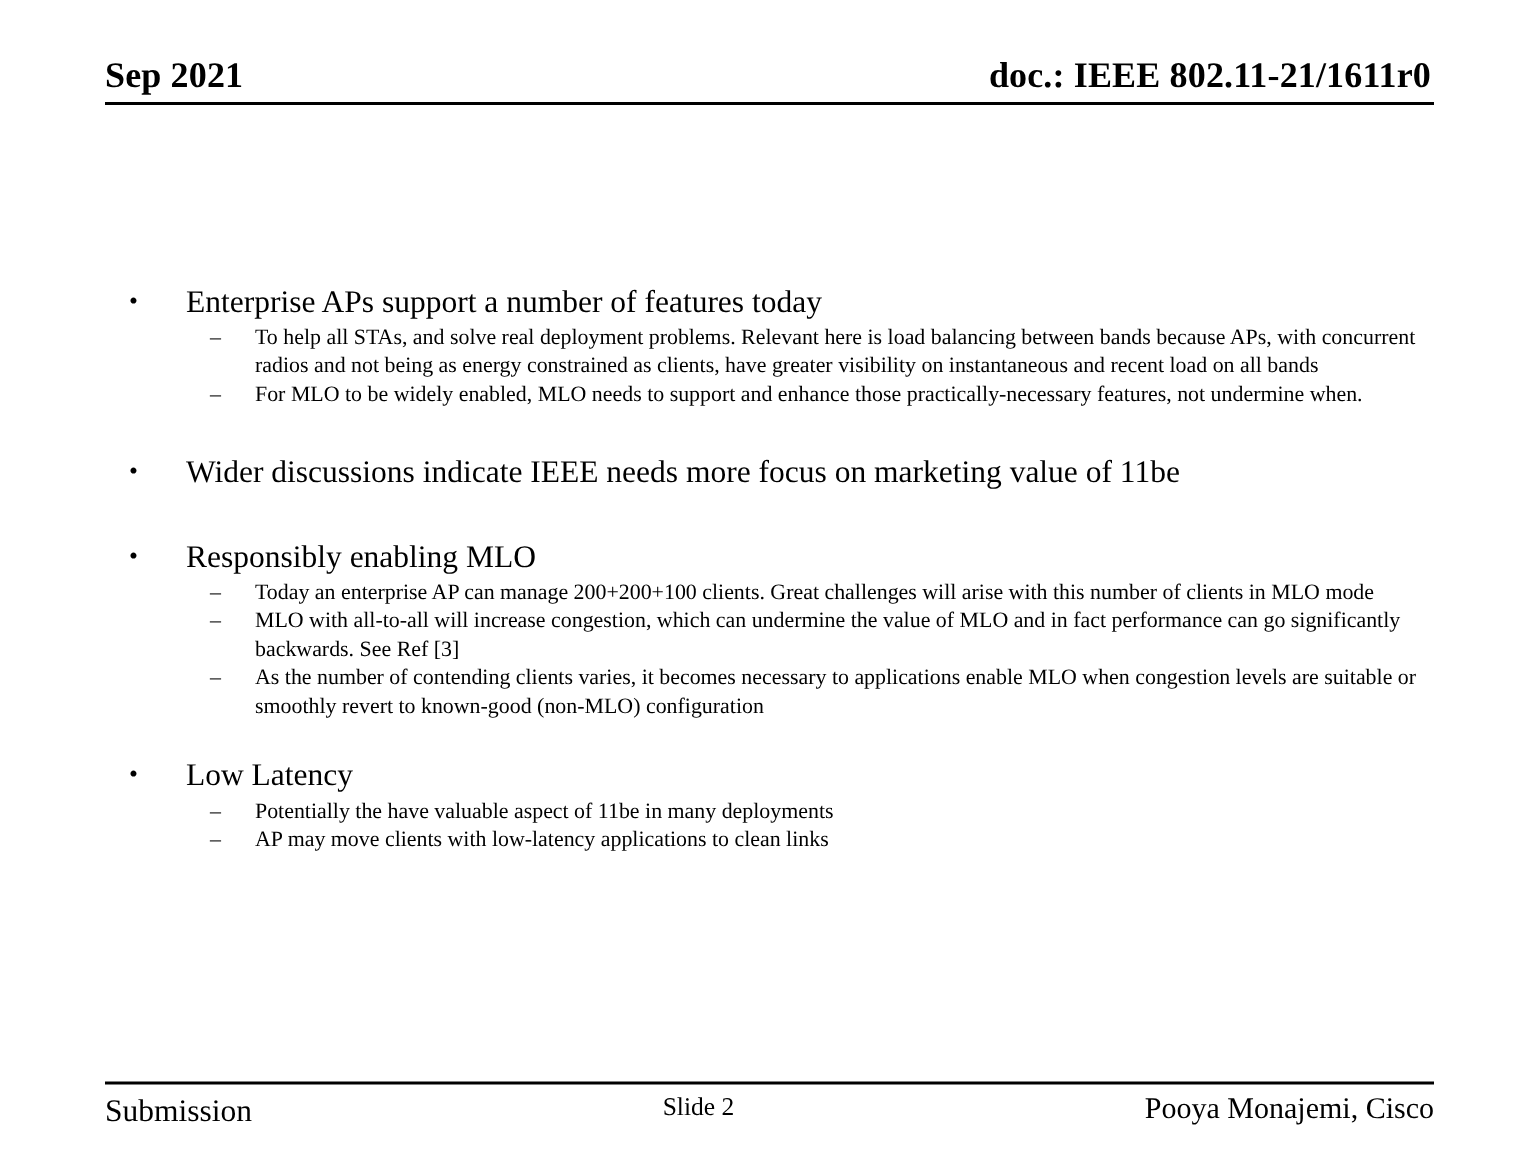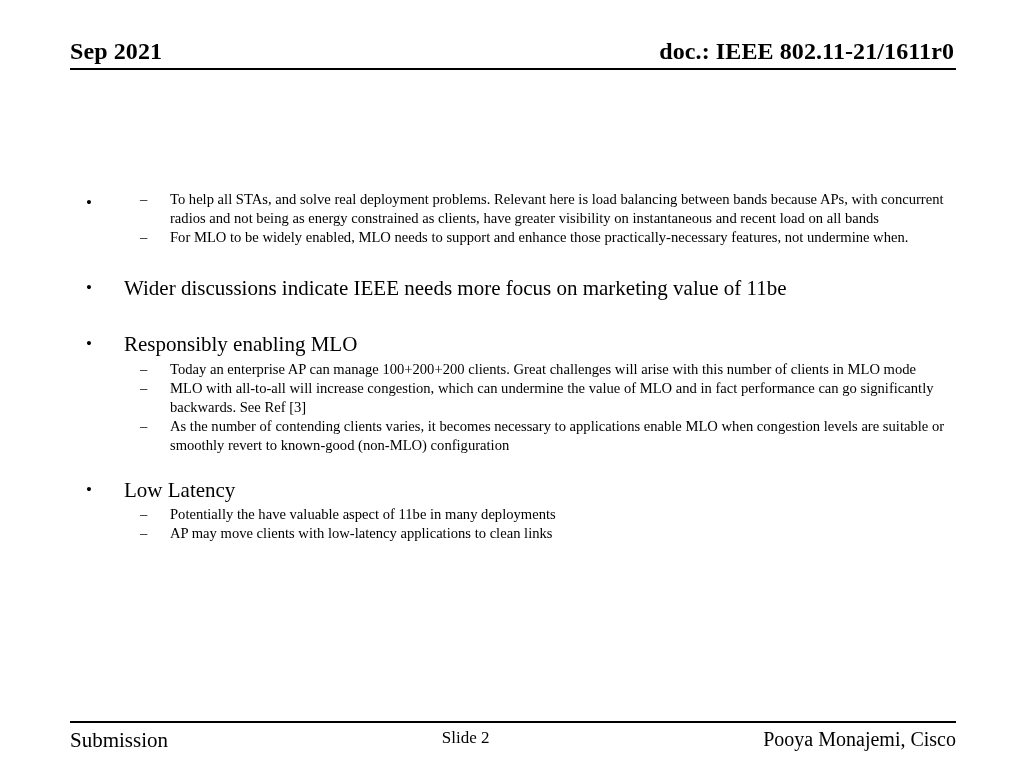--- a/index.html
+++ b/index.html
@@ -147,20 +147,21 @@
     <div class="header-date">Sep 2021</div>
     <div class="header-doc">doc.: IEEE 802.11-21/1611r0</div>
   </div>
 
 
   <div class="slide-body">
 
     <div class="bullet-group">
       <div class="b1">
         <span class="marker">•</span>
+        <span>Enterprise APs support a number of features today</span>
       </div>
       <div class="b2">
         <span class="marker">–</span>
         <span>To help all STAs, and solve real deployment problems. Relevant here is load balancing between bands because APs, with concurrent radios and not being as energy constrained as clients, have  greater visibility on instantaneous and recent load on all bands</span>
       </div>
       <div class="b2">
         <span class="marker">–</span>
         <span>For MLO to be widely enabled, MLO needs to support and enhance those practically-necessary features, not undermine when.</span>
       </div>
     </div>
@@ -176,21 +177,21 @@
 
     <div class="gap-lg"></div>
 
     <div class="bullet-group">
       <div class="b1">
         <span class="marker">•</span>
         <span>Responsibly enabling MLO</span>
       </div>
       <div class="b2">
         <span class="marker">–</span>
-        <span>Today an enterprise AP can manage 100+200+200 clients. Great challenges will arise with this number of clients in MLO mode</span>
+        <span>Today an enterprise AP can manage 200+200+100 clients. Great challenges will arise with this number of clients in MLO mode</span>
       </div>
       <div class="b2">
         <span class="marker">–</span>
         <span>MLO with all-to-all will increase congestion, which can undermine the value of MLO and in fact performance can go significantly backwards. See Ref [3]</span>
       </div>
       <div class="b2">
         <span class="marker">–</span>
         <span>As the number of contending clients varies, it becomes necessary to applications enable MLO when congestion levels are suitable or smoothly revert to known-good (non-MLO) configuration</span>
       </div>
     </div>

